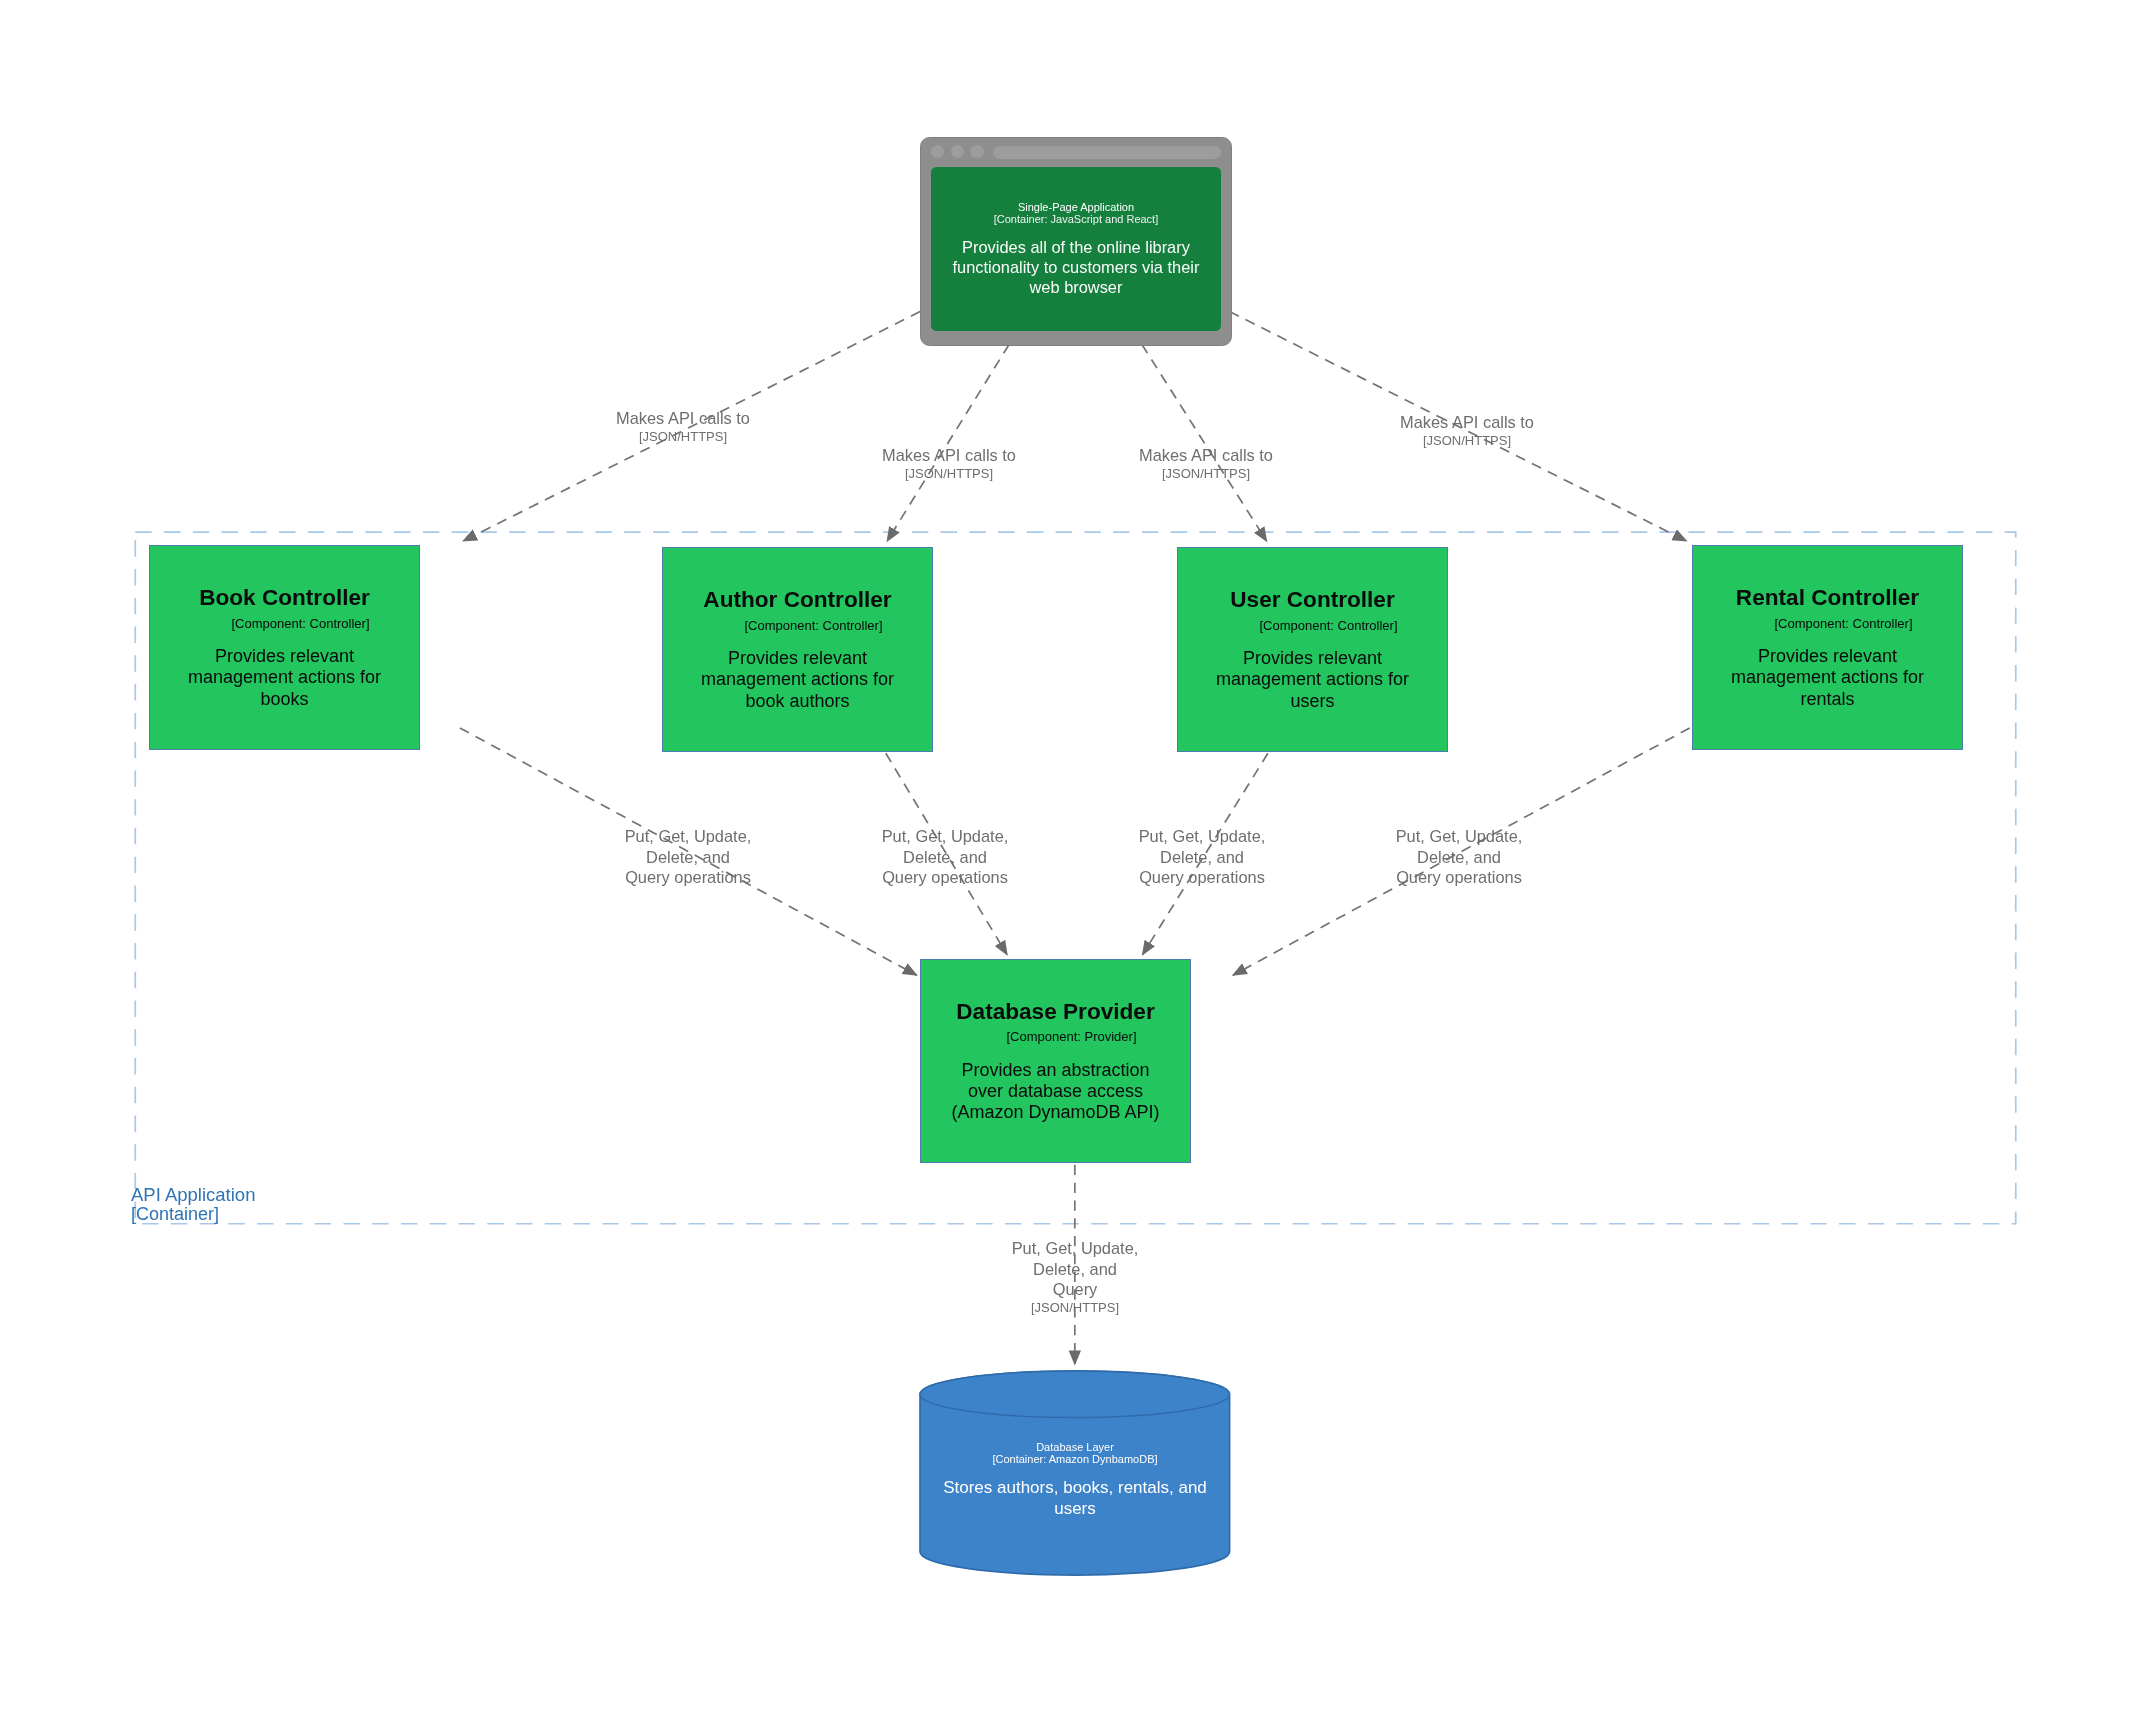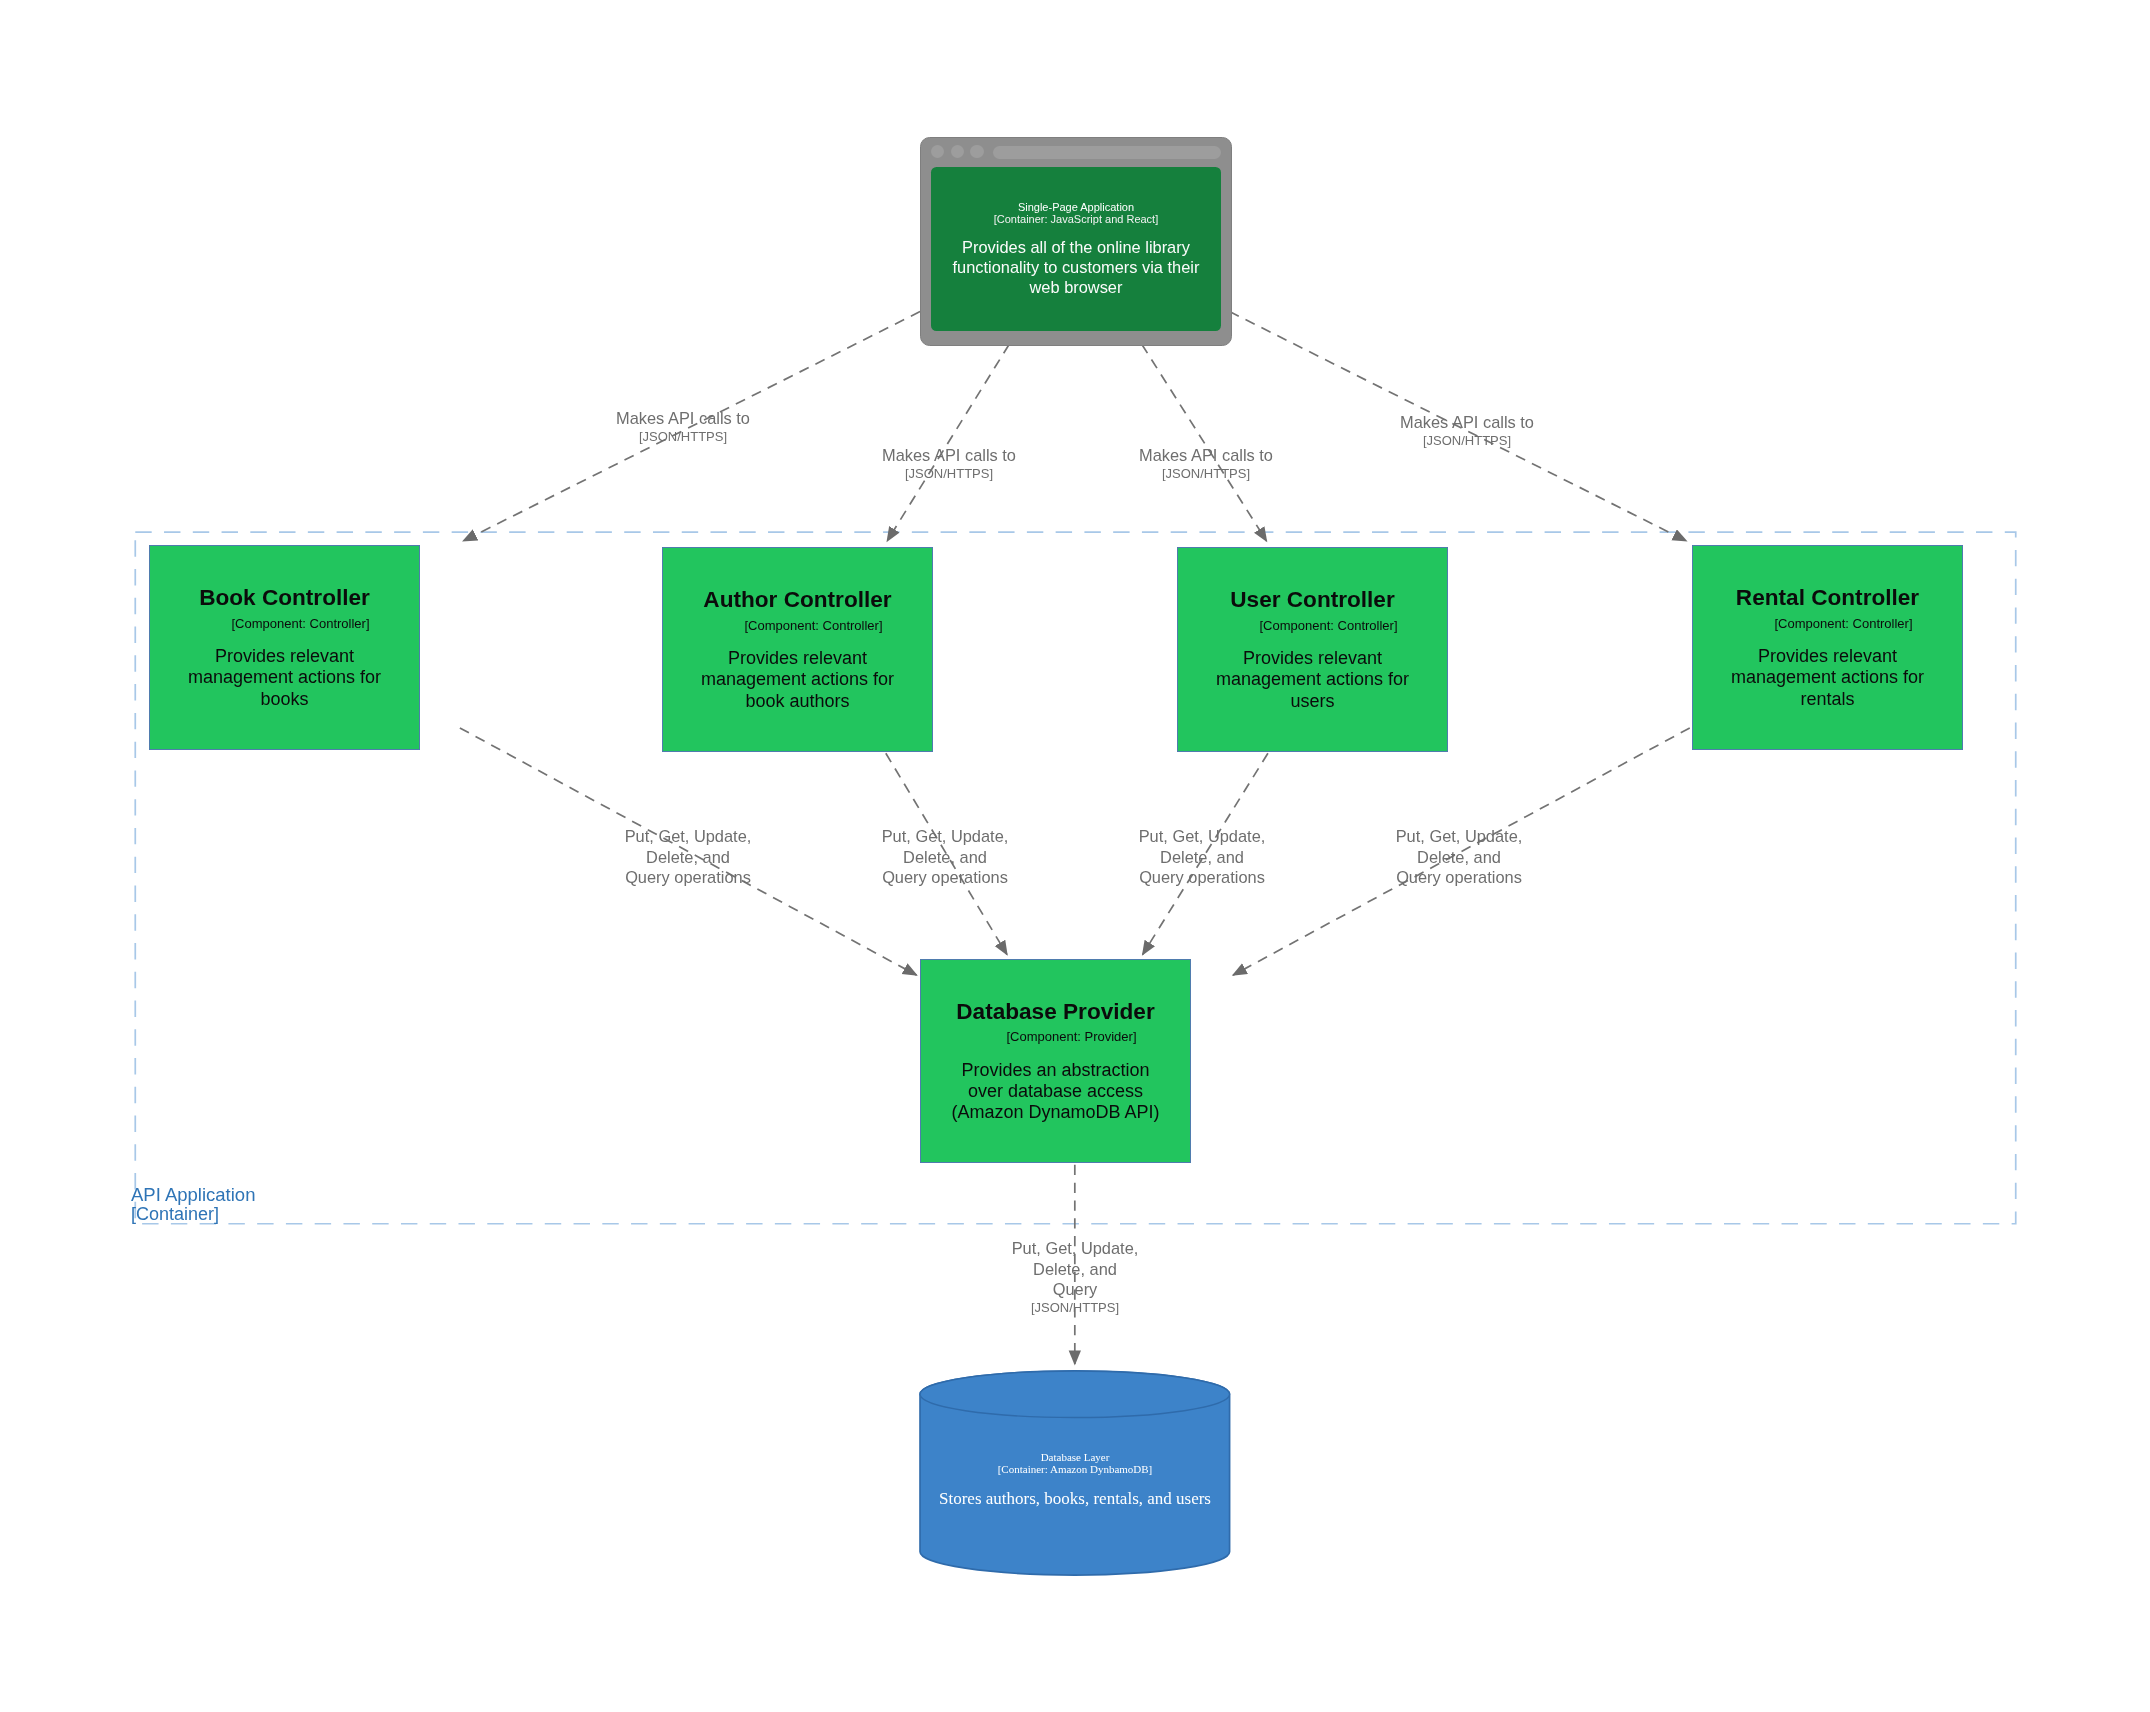--- a/index.html
+++ b/index.html
@@ -32,21 +32,21 @@
   #spa .pane{
     position:absolute;left:10.3px;right:10.3px;top:29px;bottom:13.7px;background:#15803d;border-radius:5.5px;
     display:flex;flex-direction:column;align-items:center;justify-content:center;text-align:center;padding:0 5.5px;
   }
   #spa .desc{font-size:16.4px;margin-top:12.3px;line-height:1.22;color:#fbfbfb;}
   #spa .meta{color:#f2f2f2;}
 
   
   #db-text{
     position:absolute;left:920px;top:1399px;width:310px;height:162px;color:#ffffff;
-    display:flex;flex-direction:column;align-items:center;justify-content:center;text-align:center;padding:0 5.5px;box-sizing:border-box;font-family:Liberation Serif, serif;
+    display:flex;flex-direction:column;align-items:center;justify-content:center;text-align:center;padding:0 5.5px;box-sizing:border-box;
   }
   #db-text .desc{font-size:17px;margin-top:13.7px;line-height:1.2;}
 
   
   .edge-label{
     position:absolute;transform:translateX(-50%);text-align:center;color:#6e6e6e;white-space:nowrap;
   }
   .edge-label .l1{font-size:16.4px;line-height:20.5px;}
   .edge-label .l2{font-size:13px;line-height:16.4px;}
 

